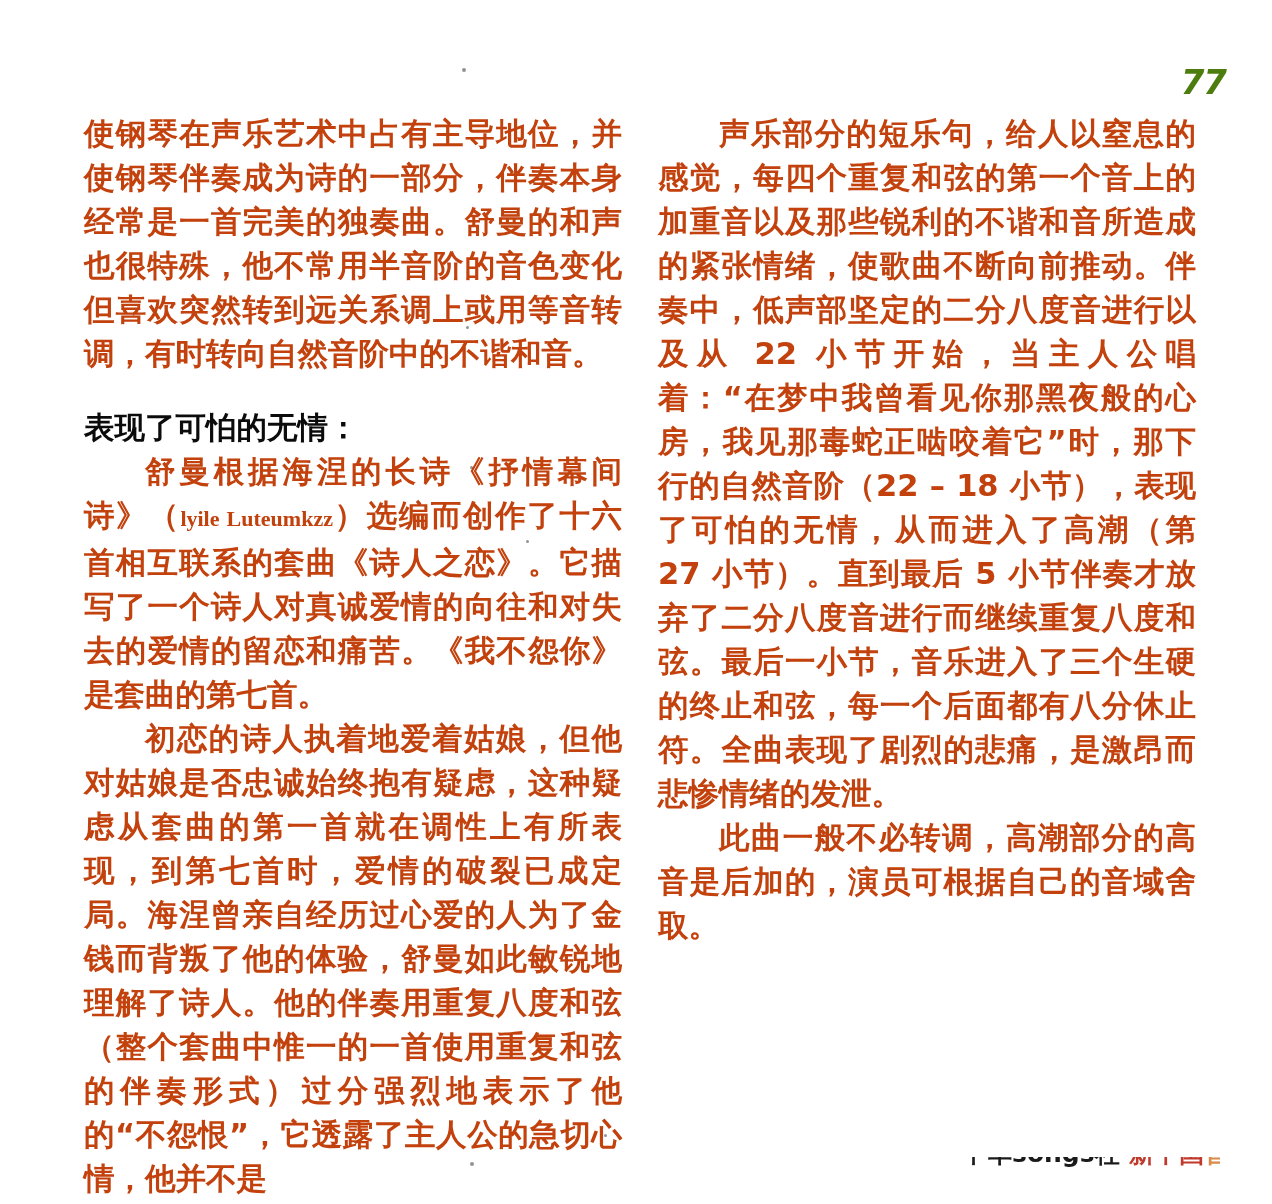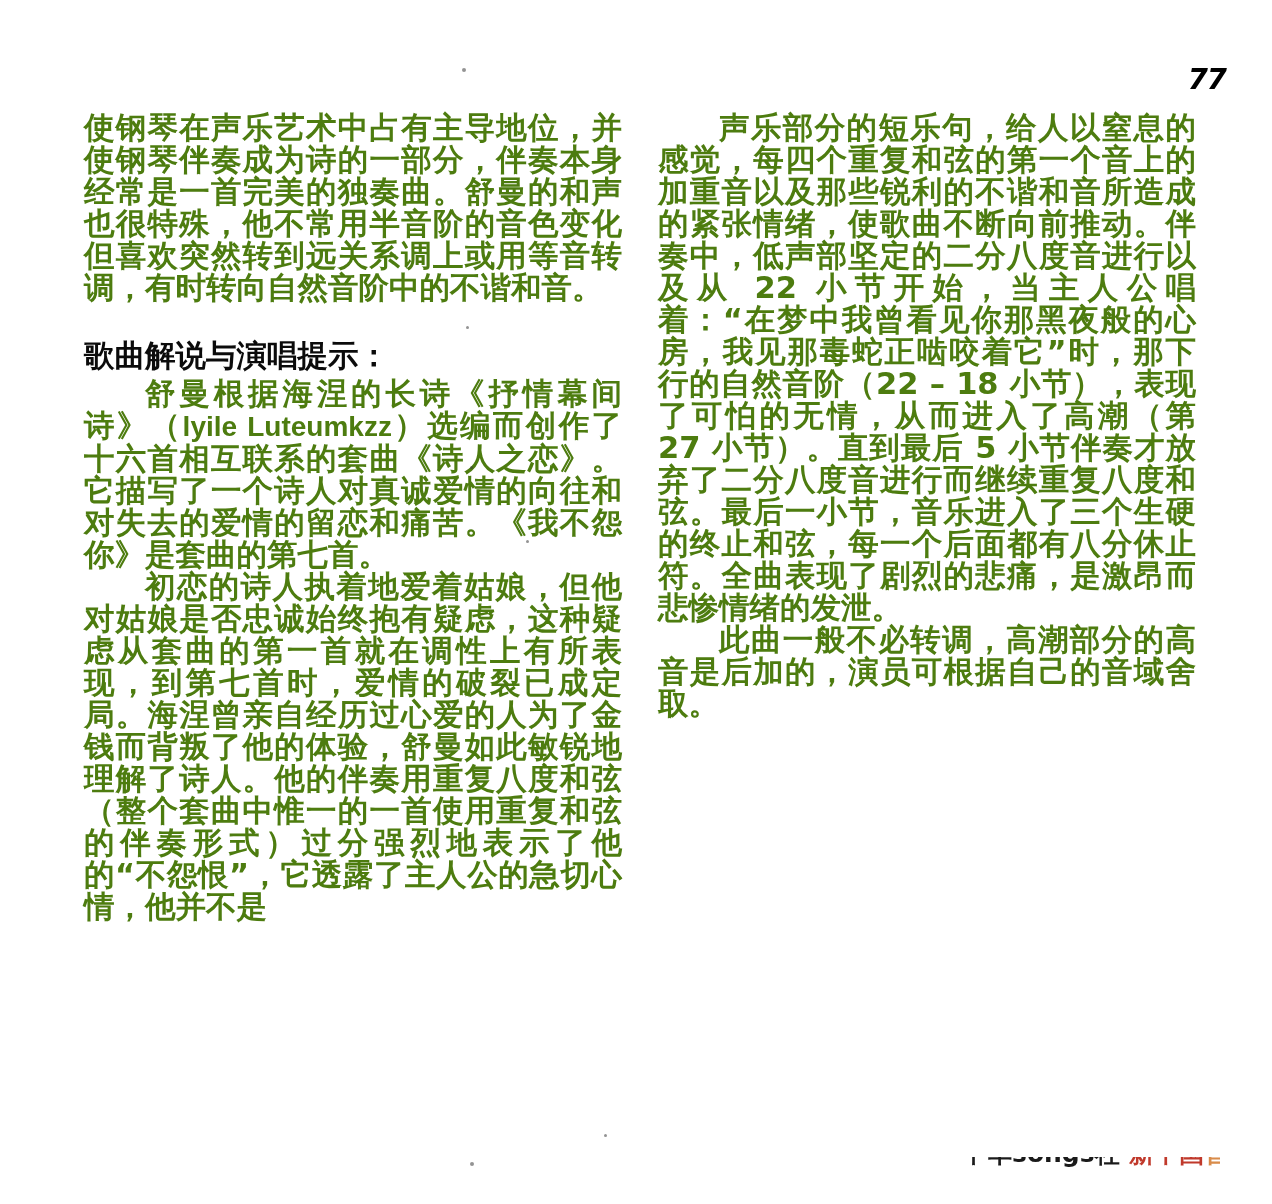--- a/index.html
+++ b/index.html
@@ -14,68 +14,68 @@
     overflow: hidden;
     font-family: "DejaVu Sans", "Liberation Sans", sans-serif;
     color: #0a0a0a;
   }
 
   
   .page-number {
     position: absolute;
     top: 62px;
     right: 46px;
-    font-size: 29px;
+    font-size: 34px;
     font-weight: bold;
     font-style: italic;
     letter-spacing: -1px;
-    color: #000000;
+    color: #4d7c0f;
   }
 
   
   .columns {
     position: absolute;
     top: 112px;
     left: 0;
     width: 1272px;
   }
   .col {
     position: absolute;
     top: 0;
     width: 538px;
   }
   .col-left  { left: 84px; }
   .col-right { left: 658px; }
 
   p.para {
     margin: 0;
     font-size: 30.5px;
-    line-height: 32px;
+    line-height: 44px;
     font-weight: bold;
     text-align: justify;
     text-align-last: left;
     text-justify: inter-character;
     letter-spacing: 0px;
-    color: #4d7c0f;
+    color: #c2410c;
   }
   p.indent { text-indent: 61px; }
 
   .heading {
     margin: 0;
     font-size: 30.5px;
     line-height: 44px;
     font-weight: bold;
     color: #0b0b0b;
   }
   .gap-heading { height: 30px; }
 
   .latin {
-    font-family: Liberation Sans, sans-serif;
+    font-family: Liberation Serif, serif;
     font-weight: bold;
-    font-size: 28px;
+    font-size: 22px;
   }
 
   
   .watermark {
     position: absolute;
     left: 962px;
     top: 1157px;
     width: 258px;
     height: 47px;
     overflow: hidden;
@@ -108,21 +108,21 @@
 
 <div class="columns">
 
   <div class="col col-left">
 
     <p class="para">使钢琴在声乐艺术中占有主导地位，并使钢琴伴奏成为诗的一部分，伴奏本身经常是一首完美的独奏曲。舒曼的和声也很特殊，他不常用半音阶的音色变化但喜欢突然转到远关系调上或用等音转调，有时转向自然音阶中的不谐和音。</p>
 
 
     <div class="gap-heading"></div>
 
-    <p class="heading">歌曲解说与演唱提示：</p>
+    <p class="heading">表现了可怕的无情：</p>
 
     <p class="para indent"><span>舒曼根据海涅的长诗《抒情幕间诗》（</span><span class="latin">lyile Luteumkzz</span><span>）选编而创作了十六首相互联系的套曲《诗人之恋》。它描写了一个诗人对真诚爱情的向往和对失去的爱情的留恋和痛苦。《我不怨你》是套曲的第七首。</span></p>
 
     <p class="para indent">初恋的诗人执着地爱着姑娘，但他对姑娘是否忠诚始终抱有疑虑，这种疑虑从套曲的第一首就在调性上有所表现，到第七首时，爱情的破裂已成定局。海涅曾亲自经历过心爱的人为了金钱而背叛了他的体验，舒曼如此敏锐地理解了诗人。他的伴奏用重复八度和弦（整个套曲中惟一的一首使用重复和弦的伴奏形式）过分强烈地表示了他的“不怨恨”，它透露了主人公的急切心情，他并不是</p>
   </div>
 
   <div class="col col-right">
 
 
     <p class="para indent">声乐部分的短乐句，给人以窒息的感觉，每四个重复和弦的第一个音上的加重音以及那些锐利的不谐和音所造成的紧张情绪，使歌曲不断向前推动。伴奏中，低声部坚定的二分八度音进行以及从 22 小节开始，当主人公唱着：“在梦中我曾看见你那黑夜般的心房，我见那毒蛇正啮咬着它”时，那下行的自然音阶（22 – 18 小节），表现了可怕的无情，从而进入了高潮（第 27 小节）。直到最后 5 小节伴奏才放弃了二分八度音进行而继续重复八度和弦。最后一小节，音乐进入了三个生硬的终止和弦，每一个后面都有八分休止符。全曲表现了剧烈的悲痛，是激昂而悲惨情绪的发泄。</p>

